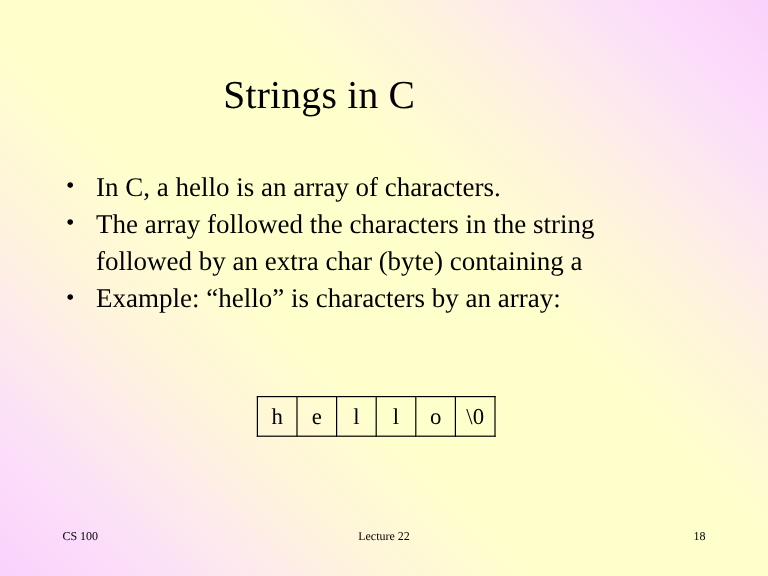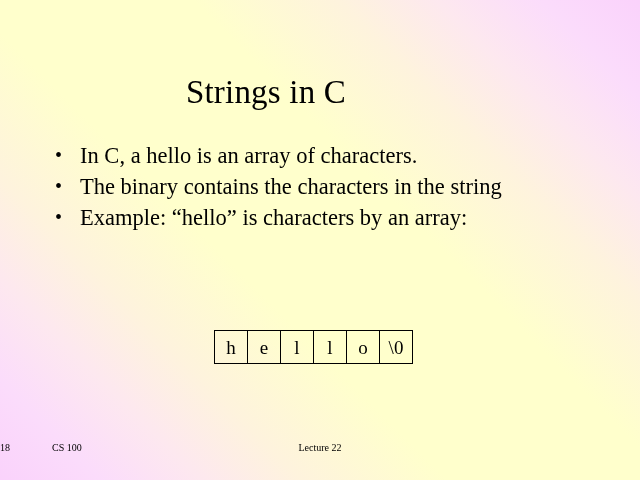--- a/index.html
+++ b/index.html
@@ -36,21 +36,20 @@
   #title {
     position: absolute;
     left: 0;
     top: 60px;
     width: 532px;
     text-align: center;
     font-size: 33px;
     line-height: 40px;
     letter-spacing: 0.2px;
     white-space: nowrap;
-    margin-top: 12px;
   }
 
   
   #body {
     position: absolute;
     left: 48px;
     top: 140px;
     width: 546px;
     font-size: 22.5px;
     line-height: 31px;
@@ -97,40 +96,41 @@
   .footer-text {
     position: absolute;
     top: 441px;
     font-size: 10px;
     line-height: 13px;
     white-space: nowrap;
   }
 
   #footer-left  { left: 52px; }
   #footer-center{ left: 0; width: 640px; text-align: center; }
-  #footer-right { left: 0; width: 640px; padding-right: 52px;
+  #footer-right { left: 0; width: 640px; text-align: right; padding-right: 52px;
                   box-sizing: border-box; }
 </style>
 </head>
 <body>
 
 <div id="slide">
 
   <div id="title">Strings in C</div>
 
   <div id="body">
 
     <div class="bullet-row">
       <span class="bullet-mark">•</span>
       <span class="bullet-text">In C, a hello is an array of characters.</span>
     </div>
 
     <div class="bullet-row">
       <span class="bullet-mark">•</span>
-      <span class="bullet-text">The binary contains the characters in the string</span>
+      <span class="bullet-text">The array followed the characters in the string</span>
+      <span class="bullet-text">followed by an extra char (byte) containing a</span>
     </div>
 
     <div class="bullet-row">
       <span class="bullet-mark">•</span>
       <span class="bullet-text">Example:  “hello”   is characters by an array:</span>
     </div>
 
   </div>
 
   <table id="array-table">

